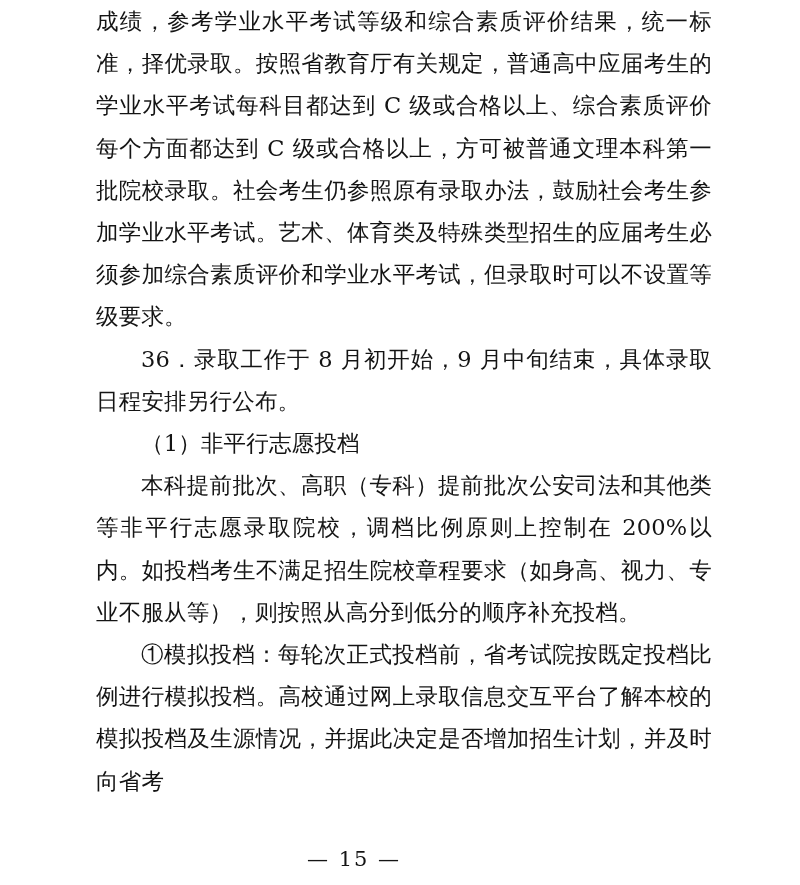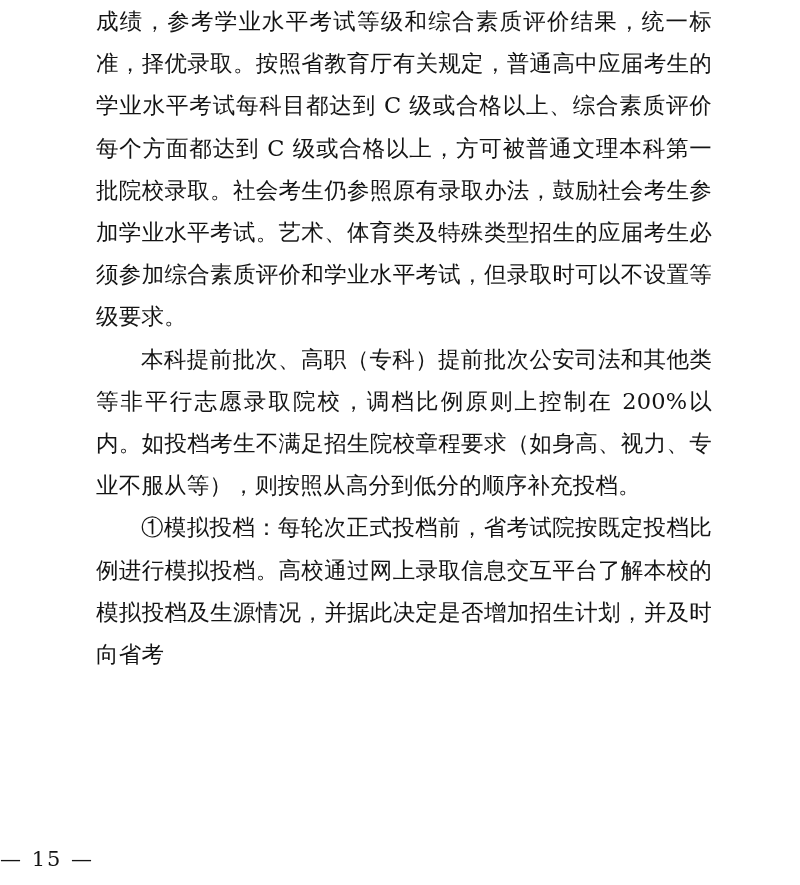--- a/index.html
+++ b/index.html
@@ -42,38 +42,40 @@
     color: #141414;
   }
   p.indent {
     text-indent: 2em;
   }
   .footer {
     position: absolute;
     left: 0;
     bottom: 14px;
     width: 800px;
-    text-align: left;
+    text-align: center;
     padding-right: 92px;
     box-sizing: border-box;
   }
   .page-number {
     font-size: 21px;
     letter-spacing: 2px;
     color: #141414;
     font-family: "DejaVu Serif", "Liberation Serif", serif;
   }
 </style>
 </head>
 <body>
 
 <div class="page">
 
   <div class="body-text">
     <p class="para">成绩，参考学业水平考试等级和综合素质评价结果，统一标准，择优录取。按照省教育厅有关规定，普通高中应届考生的学业水平考试每科目都达到 C 级或合格以上、综合素质评价每个方面都达到 C 级或合格以上，方可被普通文理本科第一批院校录取。社会考生仍参照原有录取办法，鼓励社会考生参加学业水平考试。艺术、体育类及特殊类型招生的应届考生必须参加综合素质评价和学业水平考试，但录取时可以不设置等级要求。</p>
+    <p class="para indent">36．录取工作于 8 月初开始，9 月中旬结束，具体录取日程安排另行公布。</p>
+    <p class="para indent">（1）非平行志愿投档</p>
     <p class="para indent">本科提前批次、高职（专科）提前批次公安司法和其他类等非平行志愿录取院校，调档比例原则上控制在 200%以内。如投档考生不满足招生院校章程要求（如身高、视力、专业不服从等），则按照从高分到低分的顺序补充投档。</p>
     <p class="para indent">①模拟投档：每轮次正式投档前，省考试院按既定投档比例进行模拟投档。高校通过网上录取信息交互平台了解本校的模拟投档及生源情况，并据此决定是否增加招生计划，并及时向省考</p>
   </div>
 
   <div class="footer">
     <span class="page-number">— 15 —</span>
   </div>
 
 </div>
 

